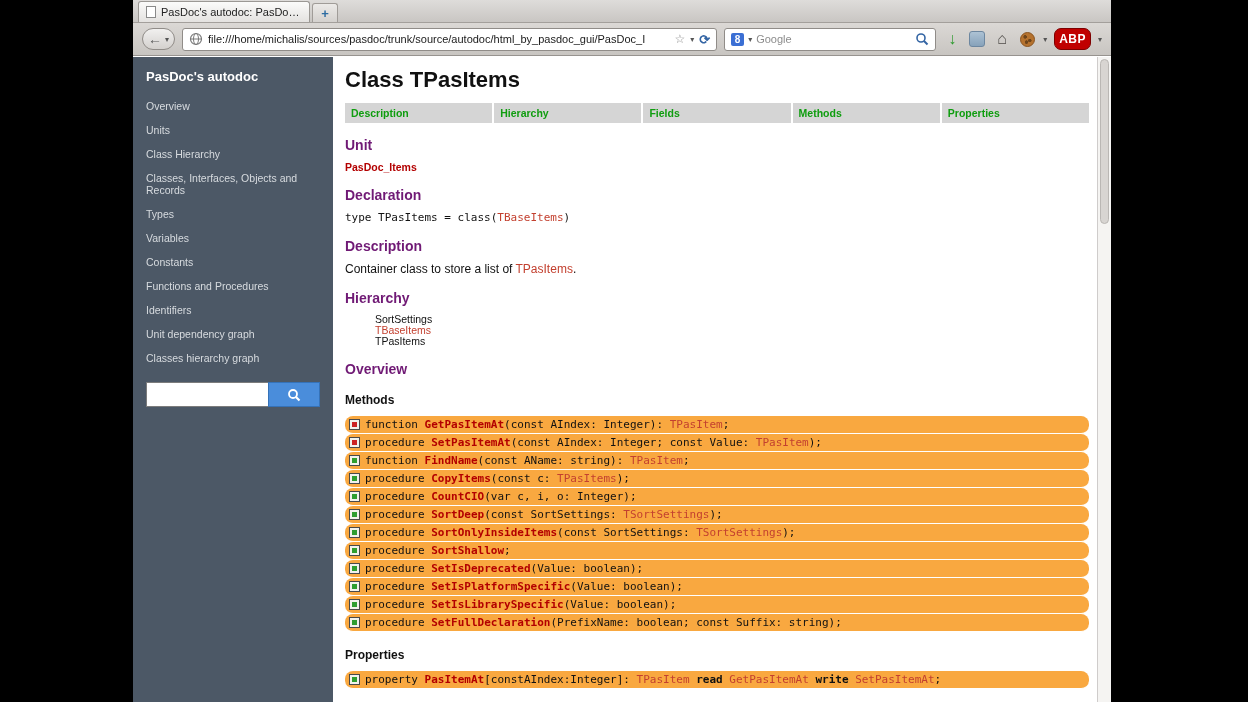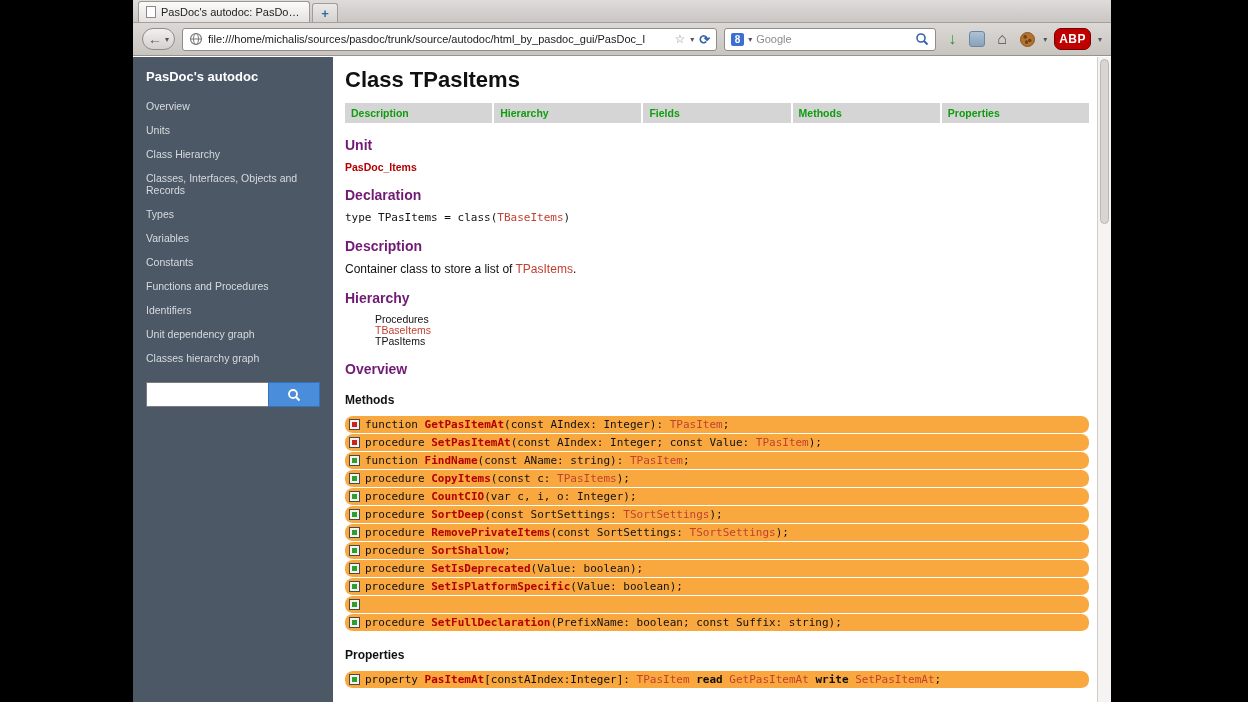--- a/index.html
+++ b/index.html
@@ -172,21 +172,21 @@
       <div class="unit-link">PasDoc_Items</div>
 
       <div class="h2">Declaration</div>
       <div class="code-line"><span class="seg-code">type TPasItems = class(</span><span class="seg-link">TBaseItems</span><span class="seg-code">)</span></div>
 
       <div class="h2">Description</div>
       <div class="desc-line"><span class="seg-text">Container class to store a list of </span><span class="seg-link">TPasItems</span><span class="seg-text">.</span></div>
 
       <div class="h2">Hierarchy</div>
       <div class="hier">
-          <div class="hier-item">Procedures</div>
+          <div class="hier-item">SortSettings</div>
           <div class="hier-item hier-link">TBaseItems</div>
           <div class="hier-item">TPasItems</div>
         </div>
 
       <div class="h2">Overview</div>
 
       <div class="h3">Methods</div>
       <div class="member-table">
           <div class="member-row">
             <span class="vis-icon vis-private">
@@ -221,21 +221,21 @@
           <div class="member-row">
             <span class="vis-icon vis-public">
               <span class="vis-inner"></span>
             </span>
             <div class="code-cell"><span class="seg-code">procedure </span><span class="seg-name">SortDeep</span><span class="seg-code">(const SortSettings: </span><span class="seg-link">TSortSettings</span><span class="seg-code">);</span></div>
           </div>
           <div class="member-row">
             <span class="vis-icon vis-public">
               <span class="vis-inner"></span>
             </span>
-            <div class="code-cell"><span class="seg-code">procedure </span><span class="seg-name">RemovePrivateItems</span><span class="seg-code">(const SortSettings: </span><span class="seg-link">TSortSettings</span><span class="seg-code">);</span></div>
+            <div class="code-cell"><span class="seg-code">procedure </span><span class="seg-name">SortOnlyInsideItems</span><span class="seg-code">(const SortSettings: </span><span class="seg-link">TSortSettings</span><span class="seg-code">);</span></div>
           </div>
           <div class="member-row">
             <span class="vis-icon vis-public">
               <span class="vis-inner"></span>
             </span>
             <div class="code-cell"><span class="seg-code">procedure </span><span class="seg-name">SortShallow</span><span class="seg-code">;</span></div>
           </div>
           <div class="member-row">
             <span class="vis-icon vis-public">
               <span class="vis-inner"></span>
@@ -245,20 +245,21 @@
           <div class="member-row">
             <span class="vis-icon vis-public">
               <span class="vis-inner"></span>
             </span>
             <div class="code-cell"><span class="seg-code">procedure </span><span class="seg-name">SetIsPlatformSpecific</span><span class="seg-code">(Value: boolean);</span></div>
           </div>
           <div class="member-row">
             <span class="vis-icon vis-public">
               <span class="vis-inner"></span>
             </span>
+            <div class="code-cell"><span class="seg-code">procedure </span><span class="seg-name">SetIsLibrarySpecific</span><span class="seg-code">(Value: boolean);</span></div>
           </div>
           <div class="member-row">
             <span class="vis-icon vis-public">
               <span class="vis-inner"></span>
             </span>
             <div class="code-cell"><span class="seg-code">procedure </span><span class="seg-name">SetFullDeclaration</span><span class="seg-code">(PrefixName: boolean; const Suffix: string);</span></div>
           </div>
         </div>
 
       <div class="h3">Properties</div>

